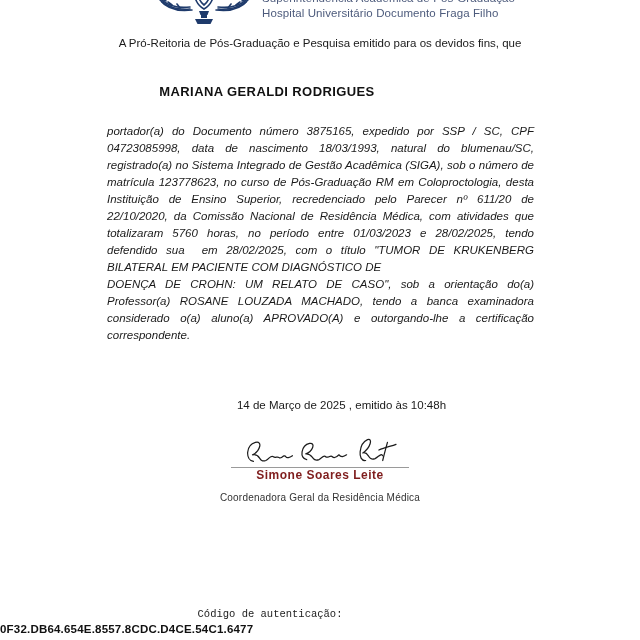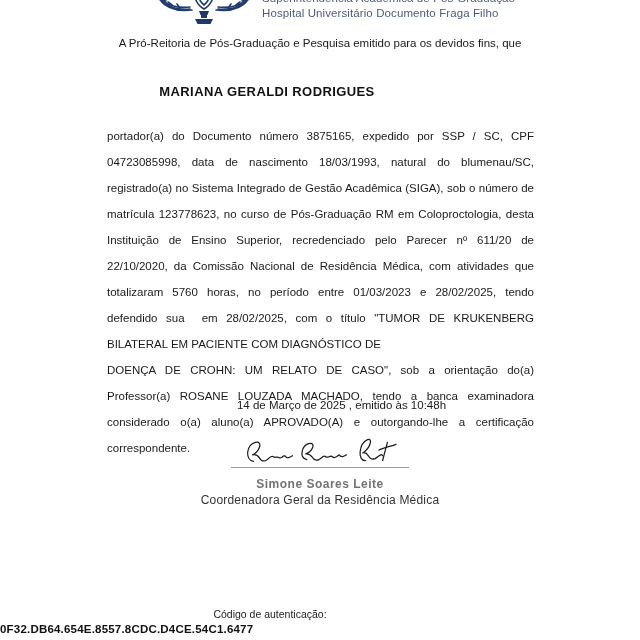--- a/index.html
+++ b/index.html
@@ -44,24 +44,25 @@
     font-weight: bold;
     letter-spacing: 0.4px;
     color: #111;
   }
 
   .body-text {
     position: absolute;
     left: 107px; top: 123px;
     width: 427px;
     font-size: 11.5px;
-    line-height: 26px;
+    line-height: 17px;
     text-align: justify;
     white-space: pre-wrap;
     color: #1a1a1a;
+    font-style: italic;
   }
 
   .date-line {
     position: absolute;
     left: 0; top: 399px; width: 640px;
     text-align: center;
     font-size: 11.5px;
     padding-left: 43px;
   }
 
@@ -69,40 +70,41 @@
   .sig-block {
     position: absolute;
     left: 50%; top: 432px;
     transform: translateX(-50%);
     width: 240px;
     text-align: center;
   }
   .sig-script { display: block; margin: 0 auto -3px auto; width: 180px; height: 38px; }
   .sig-rule { width: 178px; margin: 0 auto; border: none; border-top: 1px solid #9a9a9a; }
   .sig-name {
-    margin-top: 9px;
+    margin-top: 0;
     font-size: 12px;
     font-weight: bold;
     letter-spacing: 0.5px;
-    color: #737373;
+    color: #7f1d1d;
   }
   .sig-title {
-    margin-top: 2px;
-    font-size: 12px;
+    margin-top: 10px;
+    font-size: 10px;
     color: #333;
     letter-spacing: 0.2px;
   }
 
   
   .auth-label {
     position: absolute;
     left: 0; top: 608px; width: 540px;
     text-align: center;
     font-size: 10.5px;
     color: #222;
+    font-family: Liberation Mono, monospace;
   }
   .auth-code {
     position: absolute;
     left: 0; top: 623px; width: 640px;
     font-size: 11.5px;
     font-weight: bold;
     letter-spacing: 0.2px;
     color: #111;
   }
 </style>

